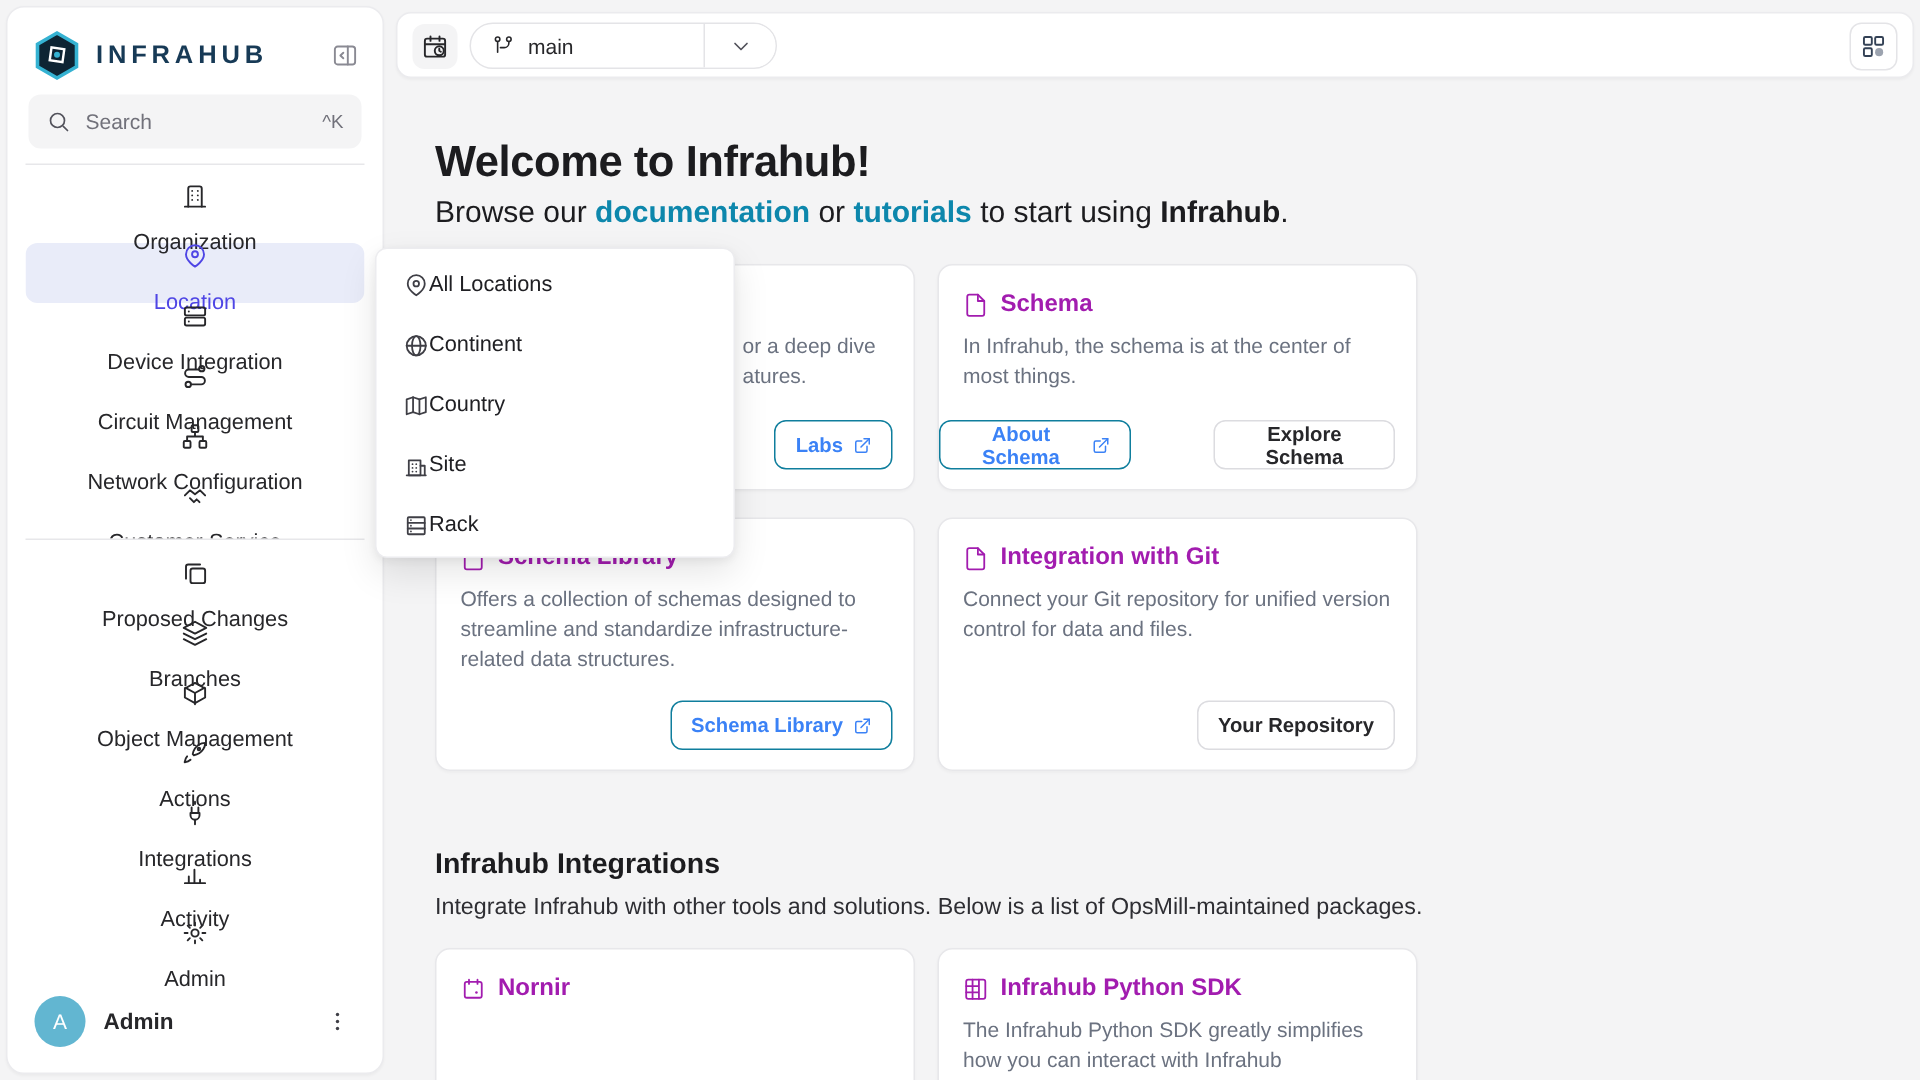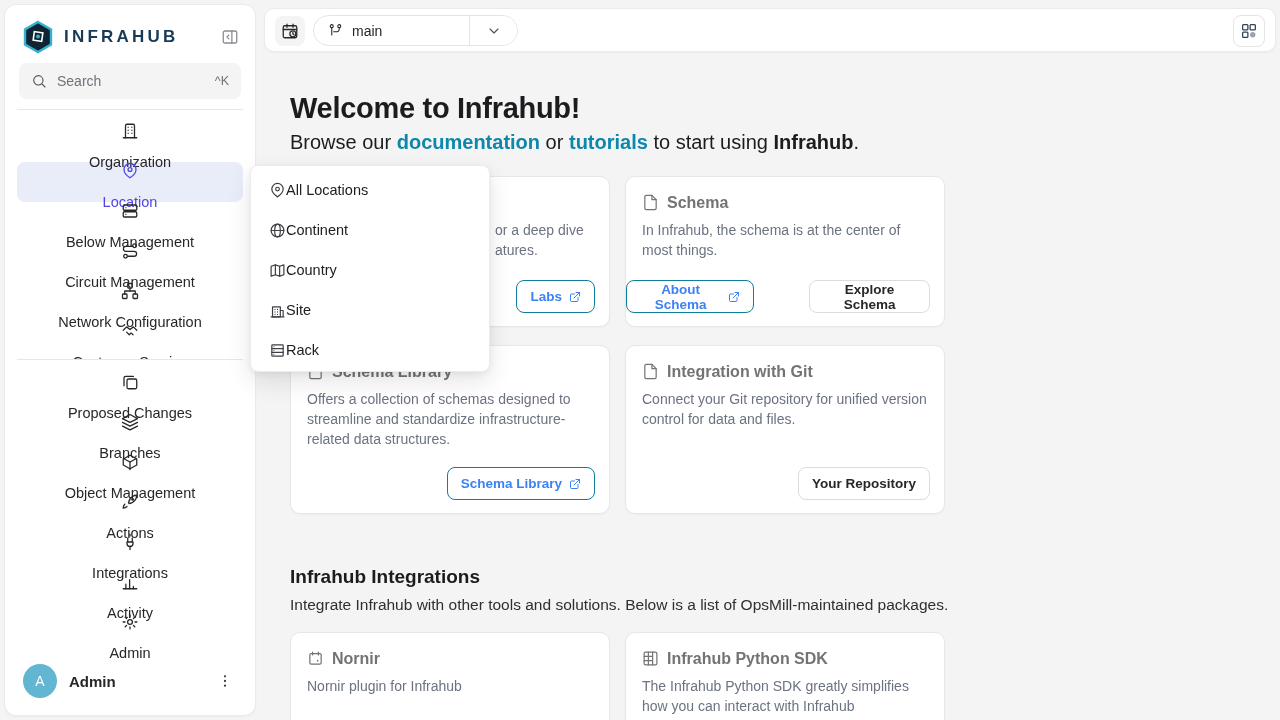--- a/index.html
+++ b/index.html
@@ -59,22 +59,22 @@
 
   
   .h1 { position:absolute; left:290px; top:92px; font-size:29px; font-weight:800;
     letter-spacing:-.01em; color:#1c1c1f; }
   .sub { position:absolute; left:290px; top:131px; font-size:20px; color:#1c1c1f; }
   .sub a { color:#0d87ac; font-weight:700; text-decoration:none; cursor:pointer; }
   .sub b { font-weight:700; }
 
   .card { position:absolute; background:#fff; border:1px solid #e7e7ea; border-radius:10px;
     box-shadow:0 1px 2px rgba(0,0,0,.03); }
-  .card .title { position:absolute; left:16px; top:17px; display:flex; align-items:flex-start;
-    gap:8px; font-size:16px; font-weight:700; color:#737373; }
+  .card .title { position:absolute; left:16px; top:17px; display:flex; align-items:flex-end;
+    gap:8px; font-size:16px; font-weight:700; color:#a21caf; }
   .card .desc { position:absolute; left:16px; right:16px; top:43px; font-size:14px;
     line-height:20px; color:#6b7280; }
   .card .actions { position:absolute; right:14px; bottom:13px; display:flex; gap:9px; }
   .frag { position:absolute; left:204px; top:43px; font-size:14px; line-height:20px; color:#6b7280; }
 
   .btn { height:33px; display:flex; align-items:center; gap:7px; padding:0 13px;
     border-radius:8px; background:#fff; font-size:13.5px; font-weight:700; cursor:pointer;
     font-family:"Liberation Sans", sans-serif; }
   .btn.teal { border:1px solid #0f7e9d; color:#3b82f6; }
   .btn.gray { border:1px solid #dcdce0; color:#27272a;margin-left:46px; }
@@ -152,21 +152,21 @@
             <circle cx="12" cy="10" r="2.6"></circle>
         </svg>
         <span>Location</span>
       </div>
       <div class="item">
         <svg class="ic" viewBox="0 0 24 24">
           <rect x="3" y="4" width="18" height="7" rx="1.5"></rect>
             <rect x="3" y="13" width="18" height="7" rx="1.5"></rect>
           <path d="M6.5 7.5h.01M6.5 16.5h.01"></path>
         </svg>
-        <span>Below Management</span>
+        <span>Device Integration</span>
       </div>
       <div class="item">
         <svg class="ic" viewBox="0 0 24 24">
           <circle cx="6" cy="19" r="2.4"></circle>
             <circle cx="18" cy="5" r="2.4"></circle>
           <path d="M8.8 19h8.7a3.3 3.3 0 0 0 0-6.6H6.5a3.3 3.3 0 0 1 0-6.6h9"></path>
         </svg>
         <span>Circuit Management</span>
       </div>
       <div class="item">
@@ -382,21 +382,20 @@
 
     <section class="card card5">
       <div class="title">
         <svg class="ic ic-17" viewBox="0 0 24 24">
           <rect x="4" y="5" width="16" height="15" rx="2"></rect>
             <path d="M8 3v4M16 3v4"></path>
             <circle cx="15" cy="15" r="1.2" fill="currentColor" stroke="none"></circle>
         </svg>
         <span>Nornir</span>
       </div>
-      <div class="desc">Nornir plugin for Infrahub</div>
     </section>
 
     <section class="card card6">
       <div class="title">
         <svg class="ic ic-17" viewBox="0 0 24 24">
           <rect x="3" y="3" width="18" height="18" rx="2"></rect>
             <path d="M9 3v18M15 3v18M3 9h12M3 15h12"></path>
         </svg>
         <span>Infrahub Python SDK</span>
       </div>

